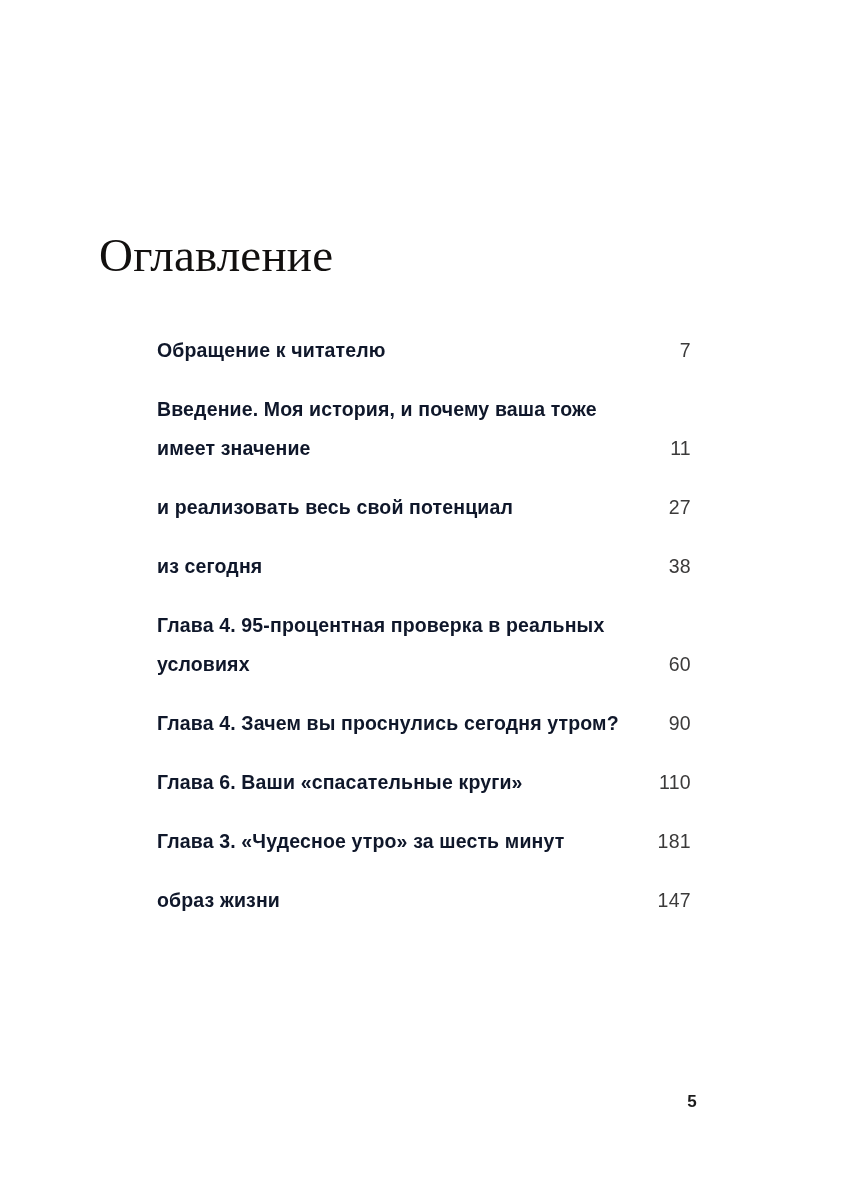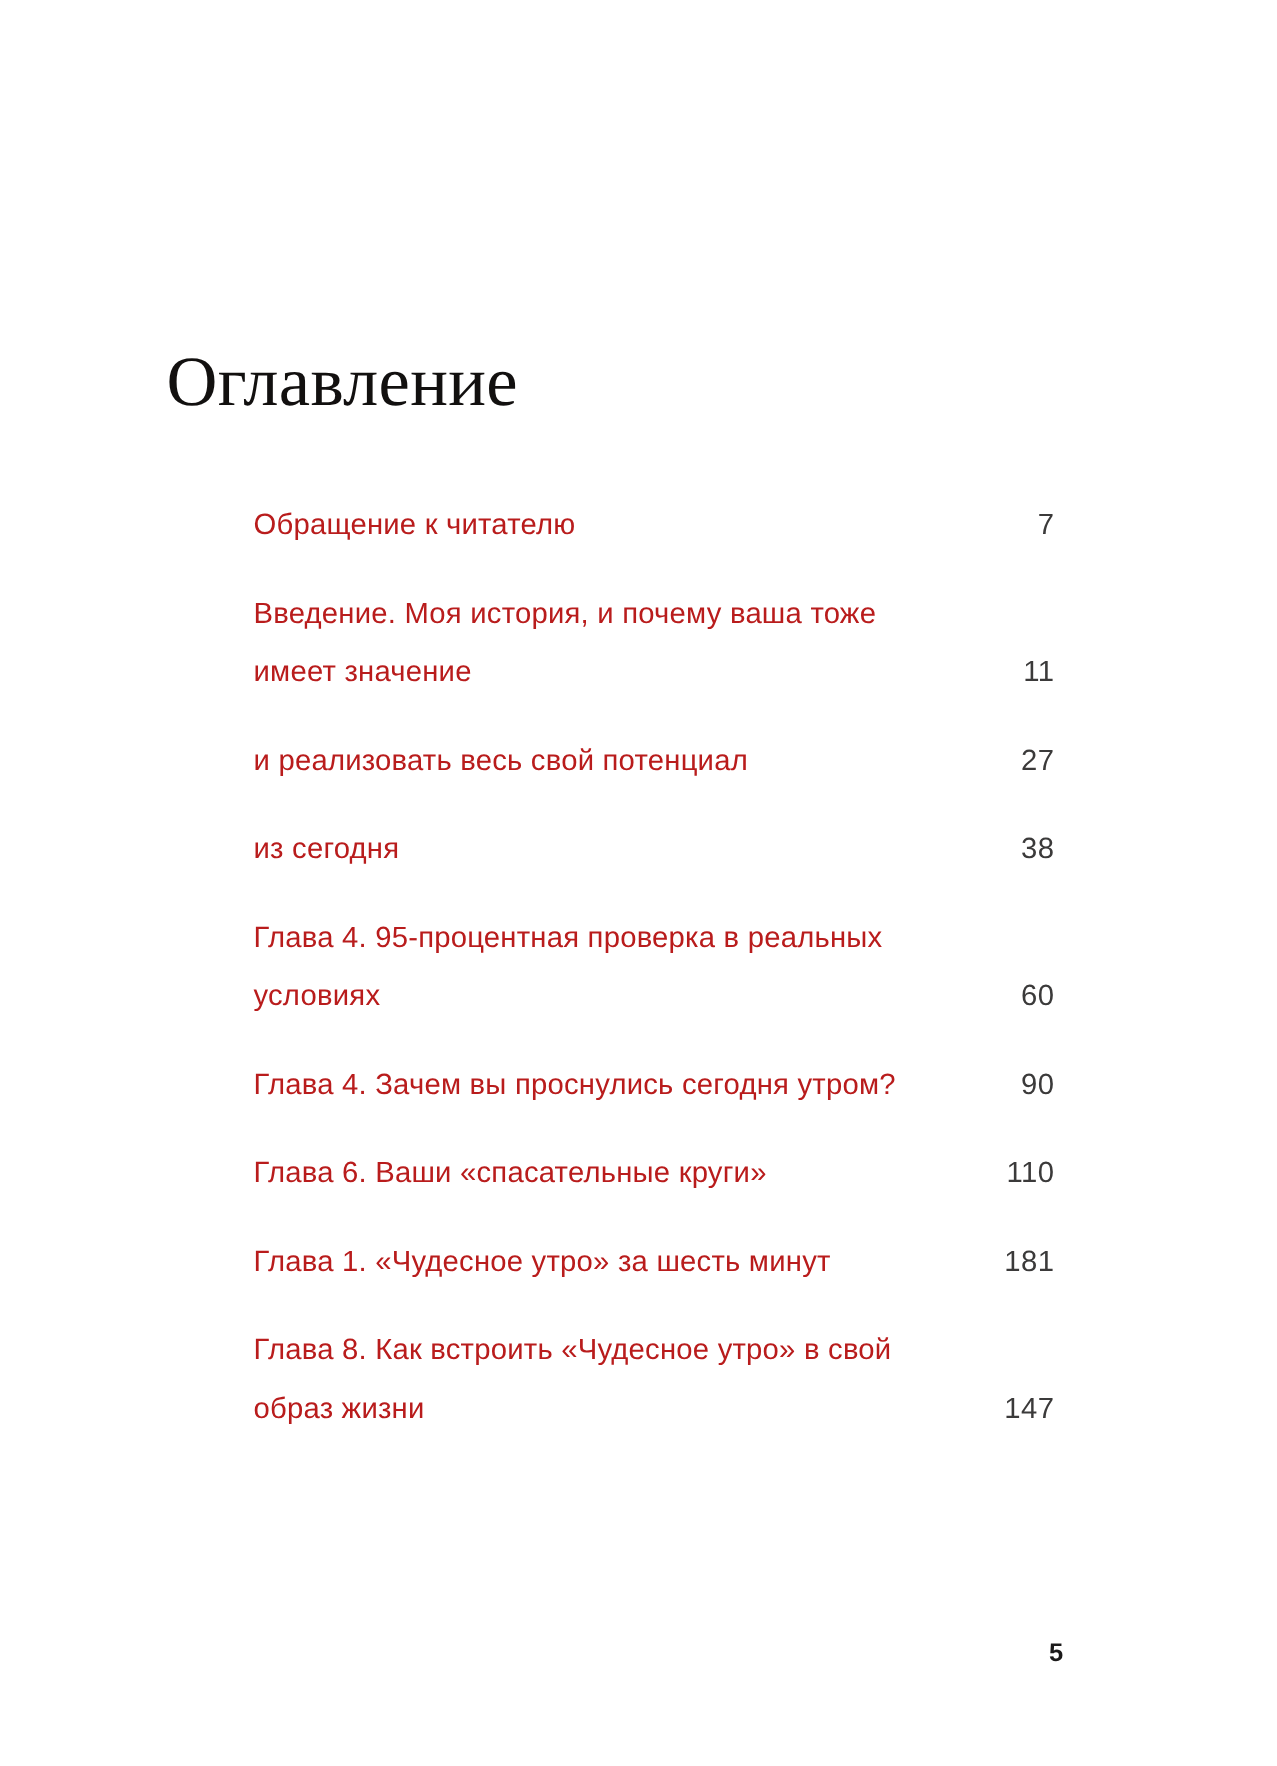--- a/index.html
+++ b/index.html
@@ -11,21 +11,21 @@
     height: 1177px;
     background: #ffffff;
     font-family: "Liberation Sans", sans-serif;
     position: relative;
     overflow: hidden;
   }
 
   .page {
     position: absolute;
     top: 0;
-    left: 12px;
+    left: 0;
     width: 703px;
     height: 1177px;
     background: #ffffff;
   }
 
   .toc-title {
     position: absolute;
     left: 99px;
     top: 196px;
     font-family: "Liberation Serif", "DejaVu Serif", serif;
@@ -55,24 +55,24 @@
   .toc-line {
     display: flex;
     align-items: baseline;
     justify-content: space-between;
     height: 39px;
     line-height: 39px;
   }
 
   .toc-label {
     font-size: 19.5px;
-    color: #b91c1c;
+    color: #0f172a;
     letter-spacing: 0.15px;
     white-space: nowrap;
-    font-weight: 400;
+    font-weight: 700;
   }
 
   .toc-page {
     font-size: 19.5px;
     color: #3b3a3a;
     letter-spacing: 0.3px;
     white-space: nowrap;
     font-weight: 400;
     text-align: right;
     min-width: 34px;
@@ -148,29 +148,25 @@
         </div>
       </div>
       <div class="toc-entry">
         <div class="toc-line">
           <span class="toc-label">Глава 6. Ваши «спасательные круги»</span>
           <span class="toc-page">110</span>
         </div>
       </div>
       <div class="toc-entry">
         <div class="toc-line">
-          <span class="toc-label">Глава 1. «Чудесное утро» за шесть минут</span>
+          <span class="toc-label">Глава 3. «Чудесное утро» за шесть минут</span>
           <span class="toc-page">181</span>
         </div>
       </div>
       <div class="toc-entry">
-        <div class="toc-line">
-          <span class="toc-label">Глава 8. Как встроить «Чудесное утро» в свой</span>
-          <span class="toc-page empty">186</span>
-        </div>
         <div class="toc-line">
           <span class="toc-label">образ жизни</span>
           <span class="toc-page">147</span>
         </div>
       </div>
     </div>
 
   <div class="folio">5</div>
 
 </div>

